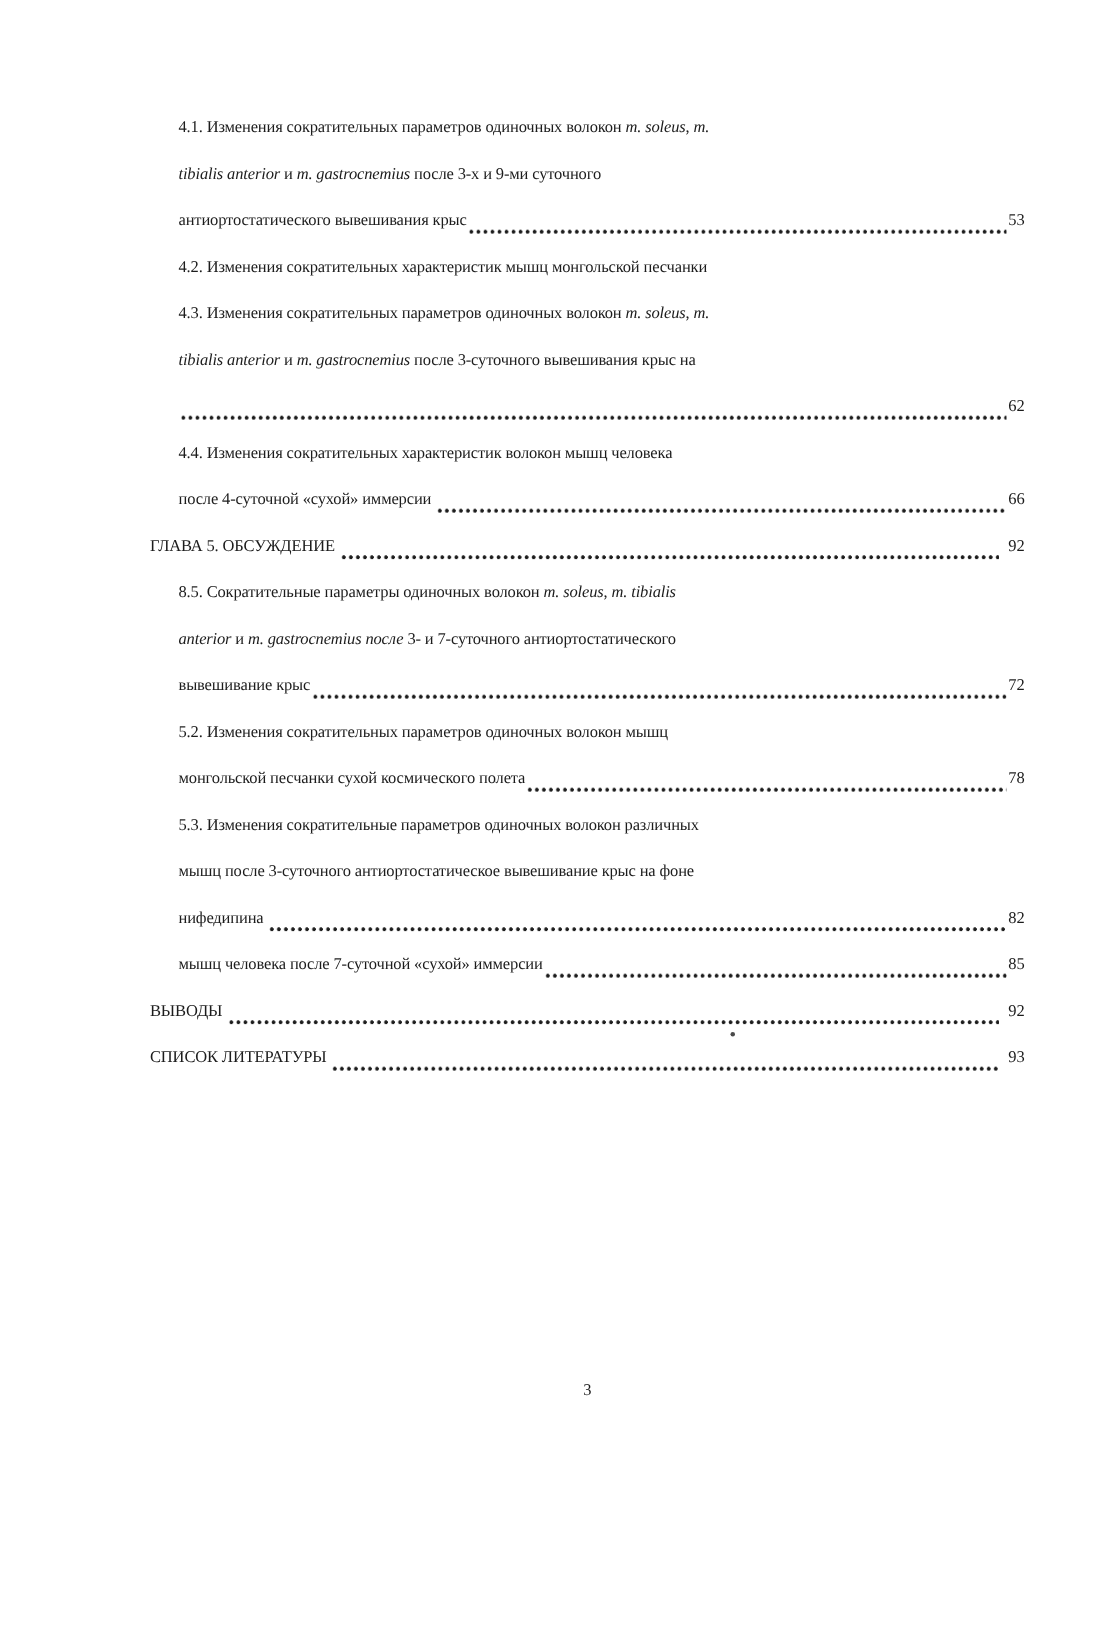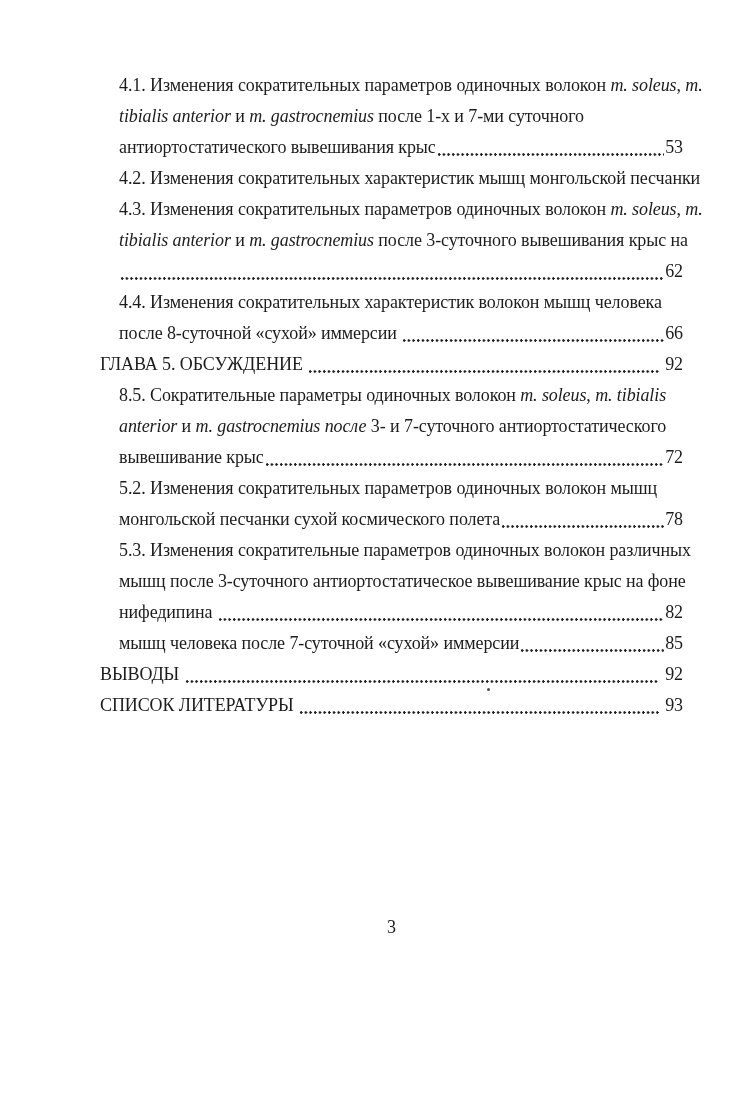--- a/index.html
+++ b/index.html
@@ -4,21 +4,21 @@
 <style>
   html, body { margin: 0; padding: 0; background: #ffffff; }
   .page {
     position: relative;
     width: 733px;
     height: 1100px;
     background: #ffffff;
     overflow: hidden;
     font-family: "Liberation Serif", "DejaVu Serif", serif;
     color: #1c1c1c;
-    font-size: 18px;
+    font-size: 11px;
     letter-spacing: -0.1px;
   }
   .toc {
     position: absolute;
     top: 70px;
     left: 100px;
     right: 50px;
   }
   .entry { margin: 0; }
   .line {
@@ -59,34 +59,34 @@
     background: #4a4a4a;
   }
 </style>
 </head>
 <body>
 
 <div class="page">
   <div class="toc" id="toc">
       <div class="entry sub">
         <div class="line"><span class="txt"><span>4.1. Изменения сократительных параметров одиночных волокон </span><em>m. soleus</em><span>, </span><em>m.</em></span></div>
-        <div class="line"><span class="txt"><em>tibialis anterior</em><span> и </span><em>m. gastrocnemius</em><span> после 1-х и 7-ми суточного</span></span></div>
+        <div class="line"><span class="txt"><em>tibialis anterior</em><span> и </span><em>m. gastrocnemius</em><span> после 3-х и 9-ми суточного</span></span></div>
         <div class="line"><span class="txt"><span>антиортостатического вывешивания крыс</span></span><span class="dots"></span><span class="pg">53</span></div>
       </div>
       <div class="entry sub">
         <div class="line"><span class="txt"><span>4.2. Изменения сократительных характеристик мышц монгольской песчанки</span></span></div>
       </div>
       <div class="entry sub">
         <div class="line"><span class="txt"><span>4.3. Изменения сократительных параметров одиночных волокон </span><em>m. soleus</em><span>, </span><em>m.</em></span></div>
         <div class="line"><span class="txt"><em>tibialis anterior</em><span> и </span><em>m. gastrocnemius</em><span> после 3-суточного вывешивания крыс на</span></span></div>
         <div class="line"><span class="dots"></span><span class="pg">62</span></div>
       </div>
       <div class="entry sub">
         <div class="line"><span class="txt"><span>4.4. Изменения сократительных характеристик волокон мышц человека</span></span></div>
-        <div class="line"><span class="txt"><span>после 8-суточной «сухой» иммерсии </span></span><span class="dots"></span><span class="pg">66</span></div>
+        <div class="line"><span class="txt"><span>после 4-суточной «сухой» иммерсии </span></span><span class="dots"></span><span class="pg">66</span></div>
       </div>
       <div class="entry chapter">
         <div class="line"><span class="txt"><span>ГЛАВА 5. ОБСУЖДЕНИЕ </span></span><span class="dots"></span><span class="pg">92</span></div>
       </div>
       <div class="entry sub">
         <div class="line"><span class="txt"><span>8.5. Сократительные параметры одиночных волокон </span><em>m. soleus</em><span>, </span><em>m. tibialis</em></span></div>
         <div class="line"><span class="txt"><em>anterior</em><span> и </span><em>m. gastrocnemius после</em><span> 3- и 7-суточного антиортостатического</span></span></div>
         <div class="line"><span class="txt"><span>вывешивание крыс</span></span><span class="dots"></span><span class="pg">72</span></div>
       </div>
       <div class="entry sub">

